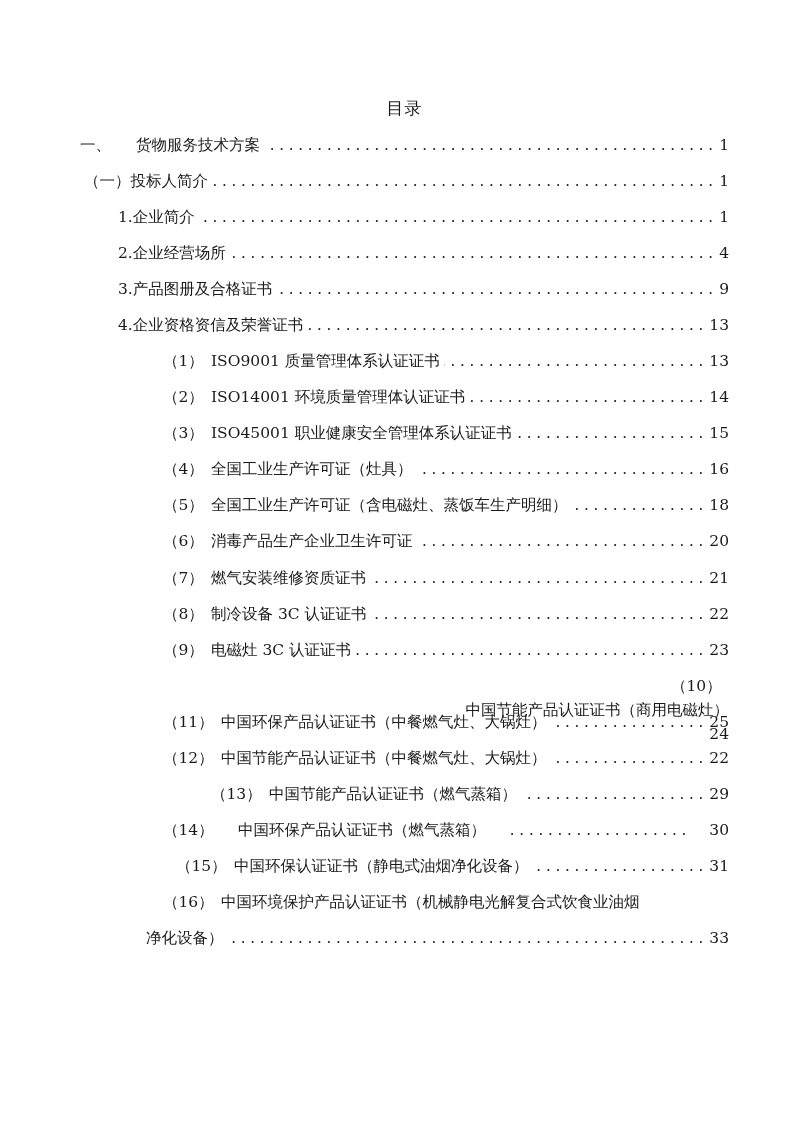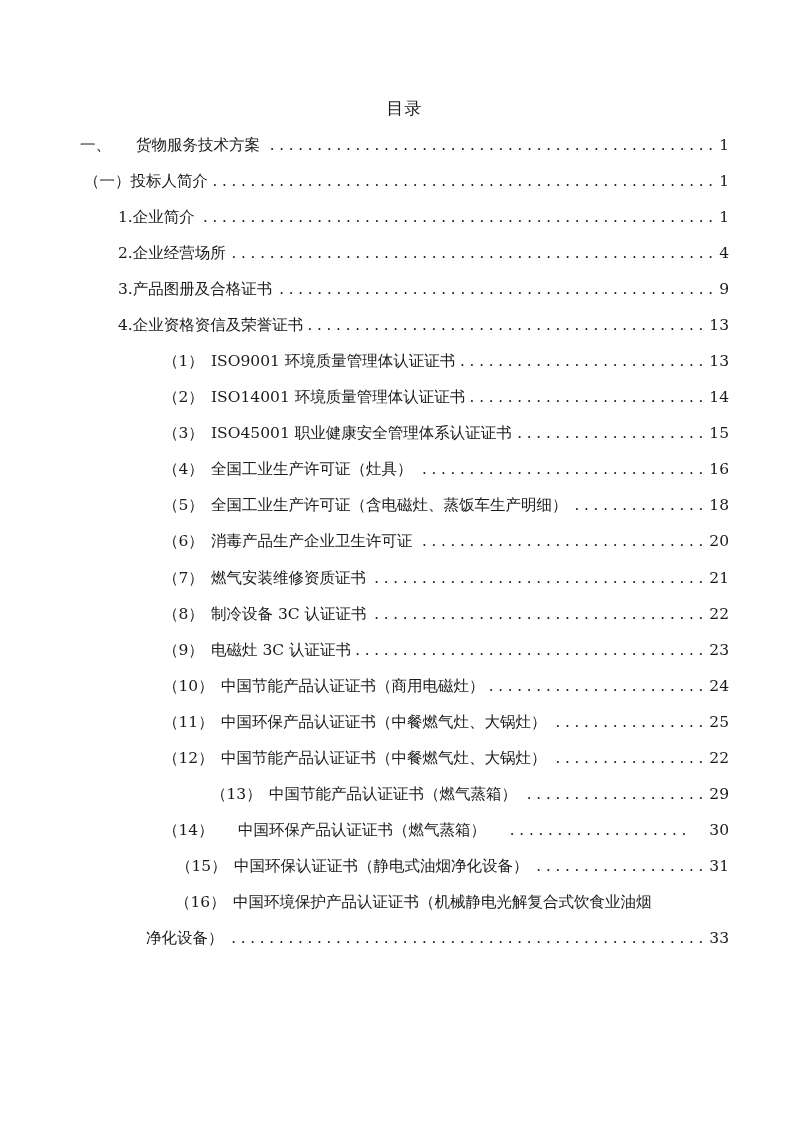--- a/index.html
+++ b/index.html
@@ -122,21 +122,21 @@
   </div>
   <div class="toc-entry lvl3" style="left:110px; top:313px;">
     <span class="num">4.</span>
     <span class="label">企业资格资信及荣誉证书</span>
     <span class="leader"></span>
     <span class="page-no">13</span>
   </div>
 
   <div class="toc-entry lvl4" style="left:155px; top:349px;">
     <span class="num">（1）</span>
-    <span class="label">ISO9001 环境质量管理体认证证书</span>
+    <span class="label">ISO9001 质量管理体系认证证书</span>
     <span class="leader"></span>
     <span class="page-no">13</span>
   </div>
   <div class="toc-entry lvl4" style="left:155px; top:385px;">
     <span class="num">（2）</span>
     <span class="label">ISO14001 环境质量管理体认证证书</span>
     <span class="leader"></span>
     <span class="page-no">14</span>
   </div>
   <div class="toc-entry lvl4" style="left:155px; top:421px;">
@@ -174,21 +174,21 @@
     <span class="label">制冷设备 3C 认证证书</span>
     <span class="leader"></span>
     <span class="page-no">22</span>
   </div>
   <div class="toc-entry lvl4" style="left:155px; top:638px;">
     <span class="num">（9）</span>
     <span class="label">电磁灶 3C 认证证书</span>
     <span class="leader"></span>
     <span class="page-no">23</span>
   </div>
-  <div class="toc-entry lvl4 wide" style="left:155px; top:674px;">
+  <div class="toc-entry lvl4 wide" style="left:155px; top:674px;flex-direction:column;">
     <span class="num">（10）</span>
     <span class="label">中国节能产品认证证书（商用电磁灶）</span>
     <span class="leader"></span>
     <span class="page-no">24</span>
   </div>
   <div class="toc-entry lvl4 wide" style="left:155px; top:710px;">
     <span class="num">（11）</span>
     <span class="label">中国环保产品认证证书（中餐燃气灶、大锅灶）</span>
     <span class="leader"></span>
     <span class="page-no">25</span>
@@ -211,21 +211,21 @@
     <span class="leader"></span>
     <span class="page-no">30</span>
   </div>
   <div class="toc-entry lvl4 wide" style="left:155px; top:854px;margin-left:13px;">
     <span class="num">（15）</span>
     <span class="label">中国环保认证证书（静电式油烟净化设备）</span>
     <span class="leader"></span>
     <span class="page-no">31</span>
   </div>
 
-  <div class="wrap-first" style="left:155px; top:890px;margin-left:12px;">
+  <div class="wrap-first" style="left:155px; top:890px;">
     <span class="num">（16）</span>
     <span class="label">中国环境保护产品认证证书（机械静电光解复合式饮食业油烟</span>
   </div>
   <div class="toc-entry" style="left:138px; top:926px;">
     <span class="label">净化设备）</span>
     <span class="leader"></span>
     <span class="page-no">33</span>
   </div>
 
 </div>

